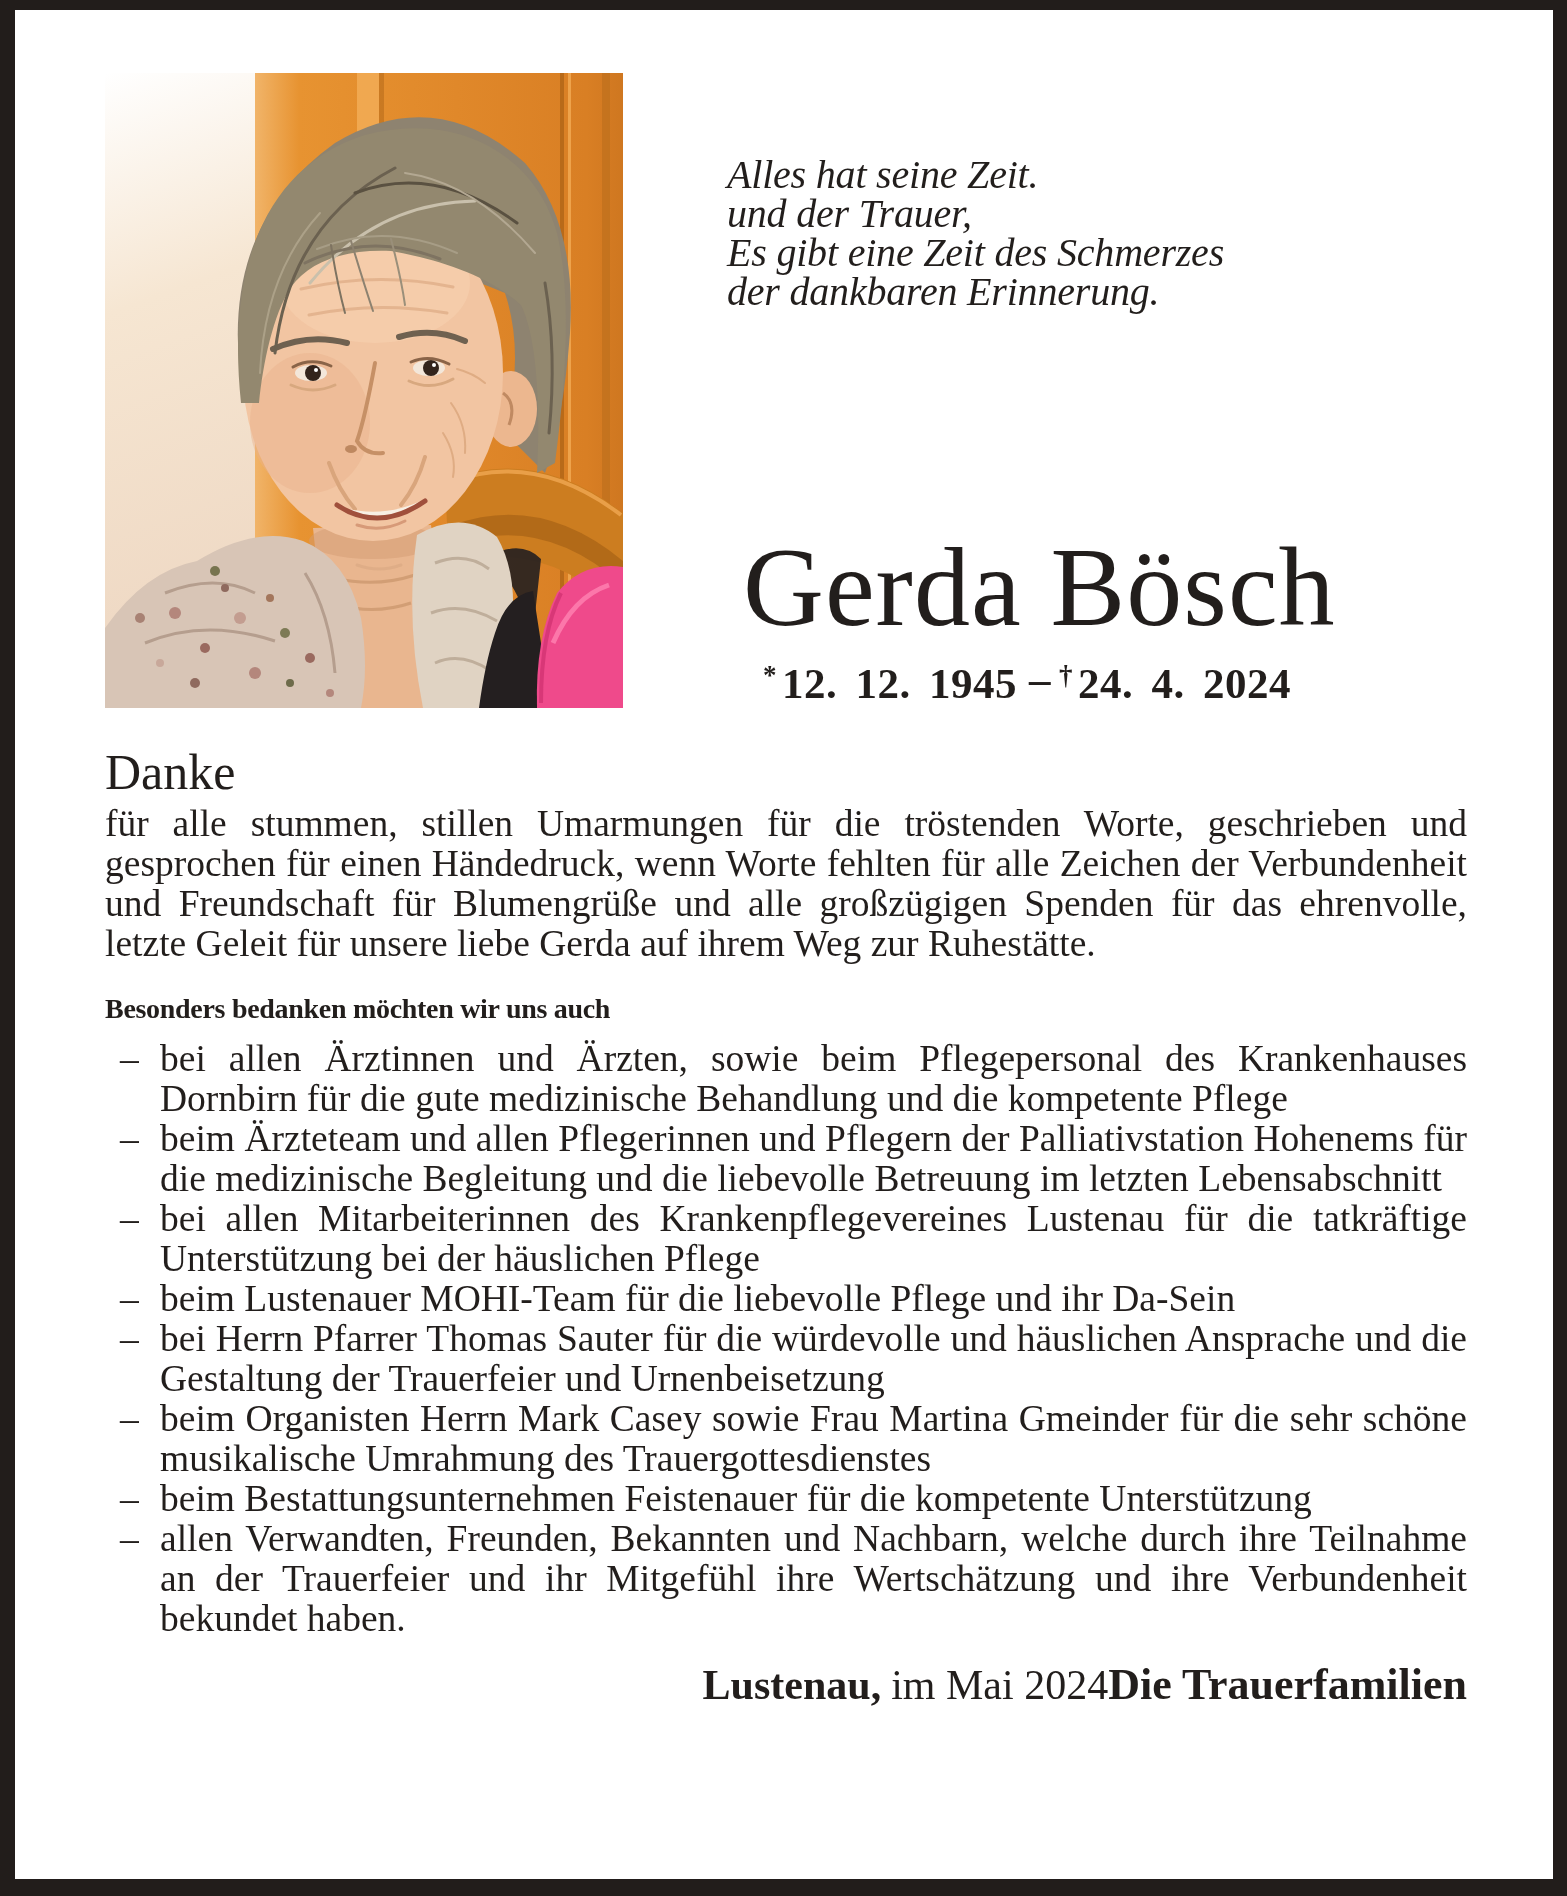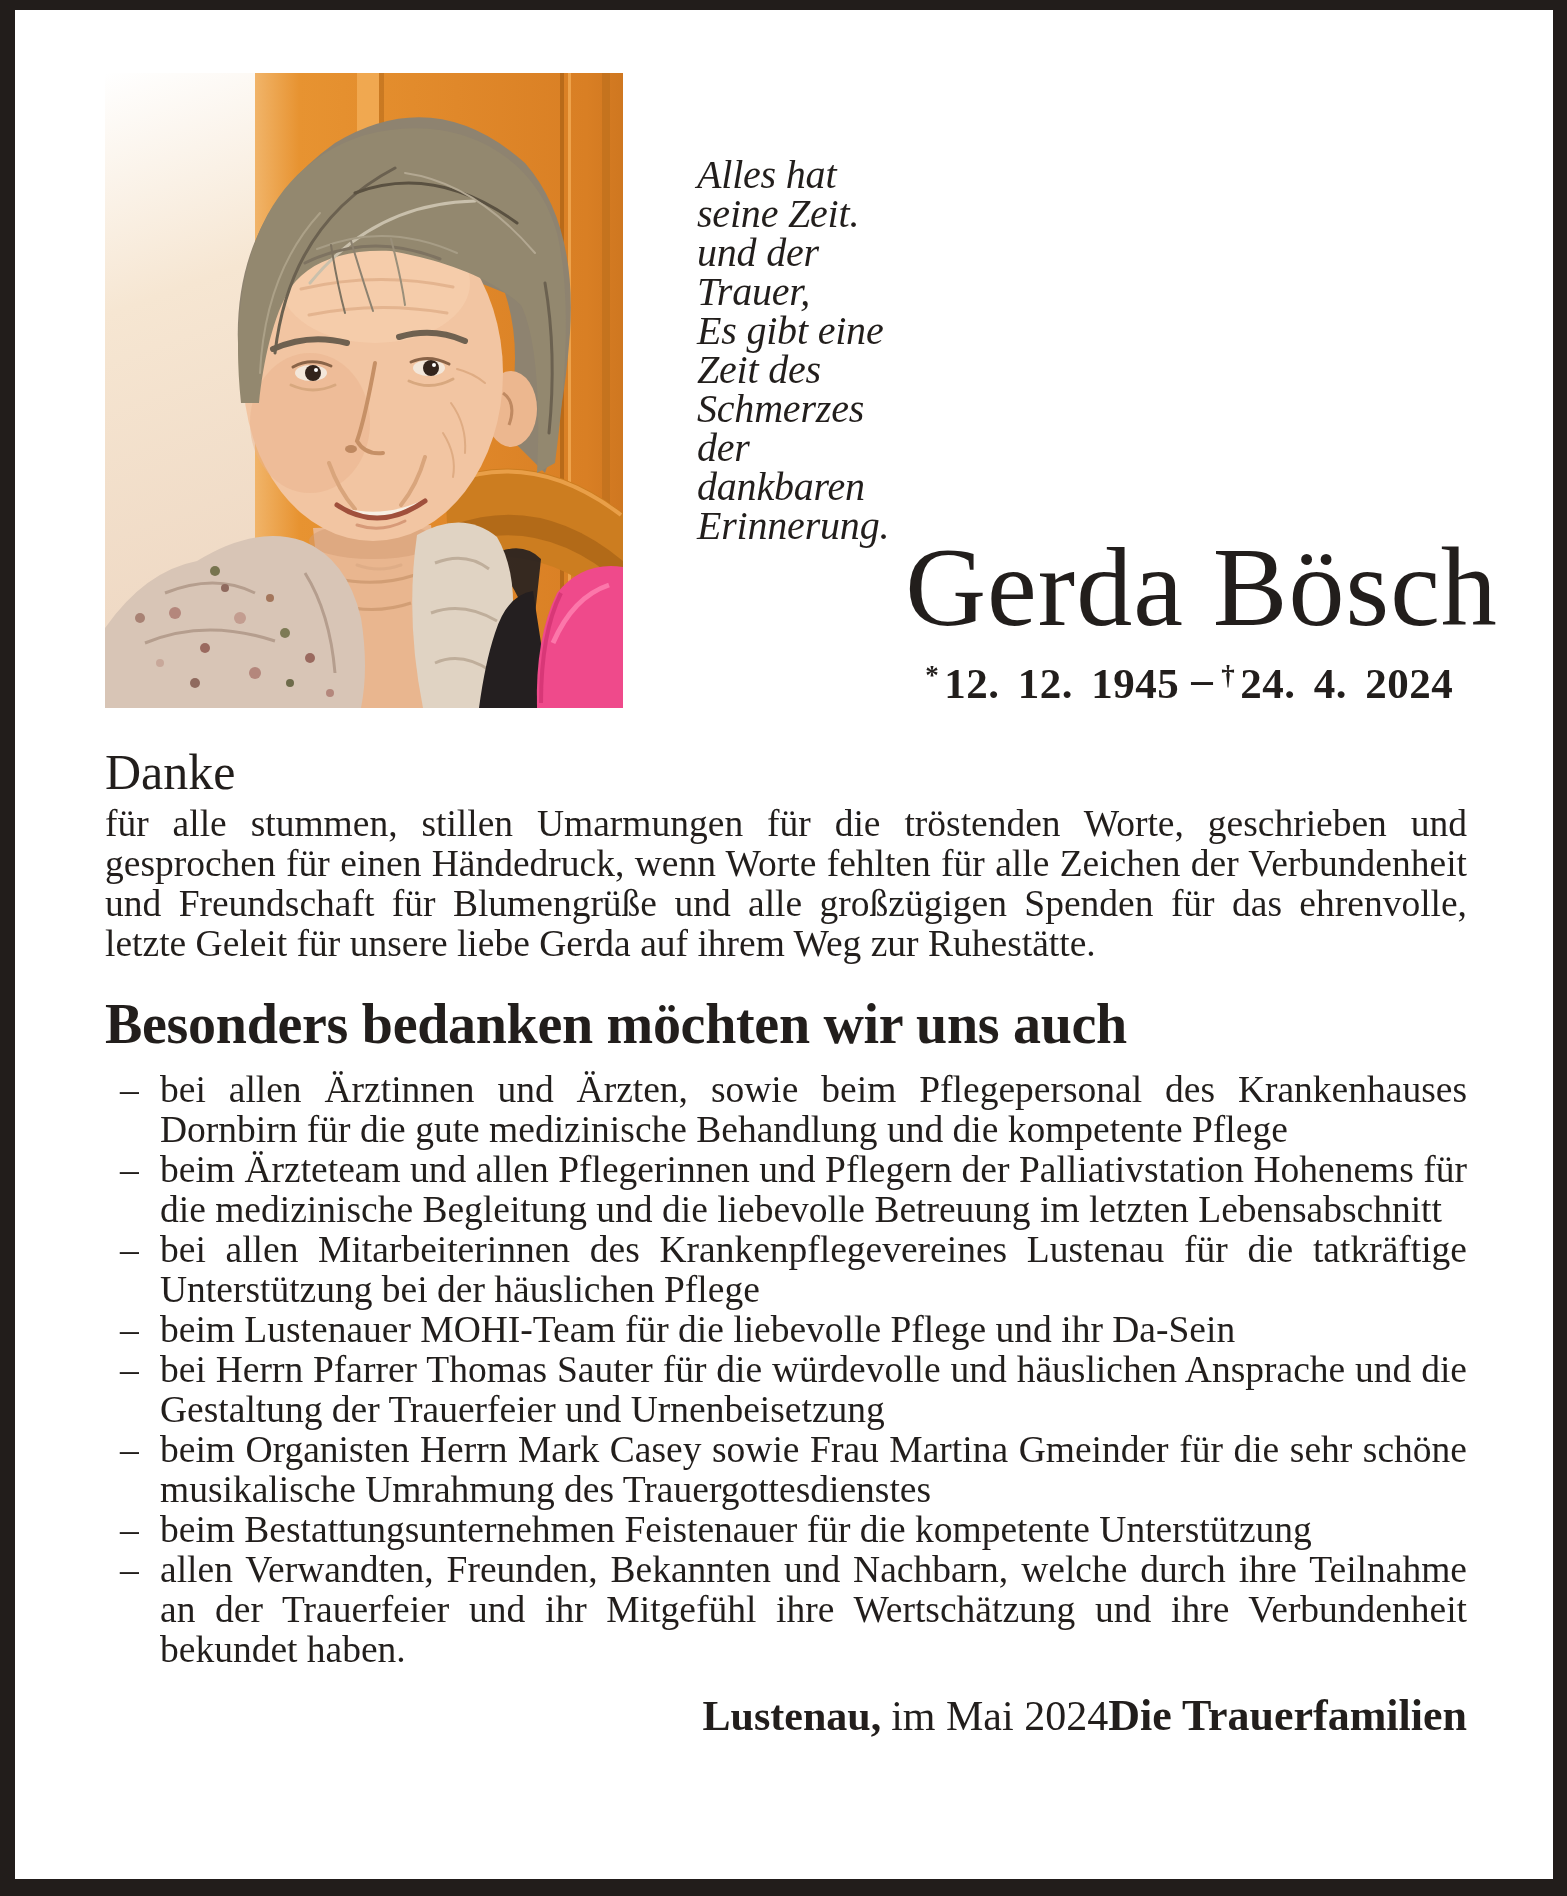--- a/index.html
+++ b/index.html
@@ -16,21 +16,21 @@
     padding: 0 86px 0 90px;
     overflow: hidden;
     font-family: "Liberation Serif", "DejaVu Serif", serif;
     color: #221e1c;
   }
 
   .top-row { margin-top: 63px; display: flex; height: 635px; }
   .photo { width: 518px; height: 635px; flex: none; overflow: hidden; }
   .photo svg { display: block; }
 
-  .right-col { flex: 1; padding-left: 74px; display: flex; flex-direction: row; height: 100%; }
+  .right-col { flex: 1; padding-left: 104px; display: flex; flex-direction: column; height: 100%; }
 
   .epigraph {
     margin-top: 82px;
     font-style: italic;
     font-size: 40px;
     line-height: 39px;
     letter-spacing: -0.2px;
   }
 
   .name-block { margin-top: auto; }
@@ -56,21 +56,21 @@
   .danke { margin-top: 37px; font-size: 50px; font-weight: normal; line-height: 1.1; }
 
   .intro {
     margin-top: 4px;
     font-size: 37.5px;
     line-height: 40px;
     text-align: justify;
     hyphens: auto;
   }
 
-  .special { margin-top: 30px; font-size: 56px; font-weight: bold; line-height: 1.1; letter-spacing: -0.3px; }
+  .special { margin-top: 30px; font-size: 28px; font-weight: bold; line-height: 1.1; letter-spacing: -0.3px; }
 
   .thanks-list { list-style: none; margin-top: 14px; font-size: 37.5px; line-height: 40px; }
   .thanks-list li { display: flex; padding-left: 15px; }
   .marker { flex: 0 0 40px; }
   .item-text { flex: 1; text-align: justify; hyphens: auto; }
 
   .footer {
     display: flex; justify-content: flex-end; align-items: baseline;
     margin-top: 20px;
     font-size: 42px;

